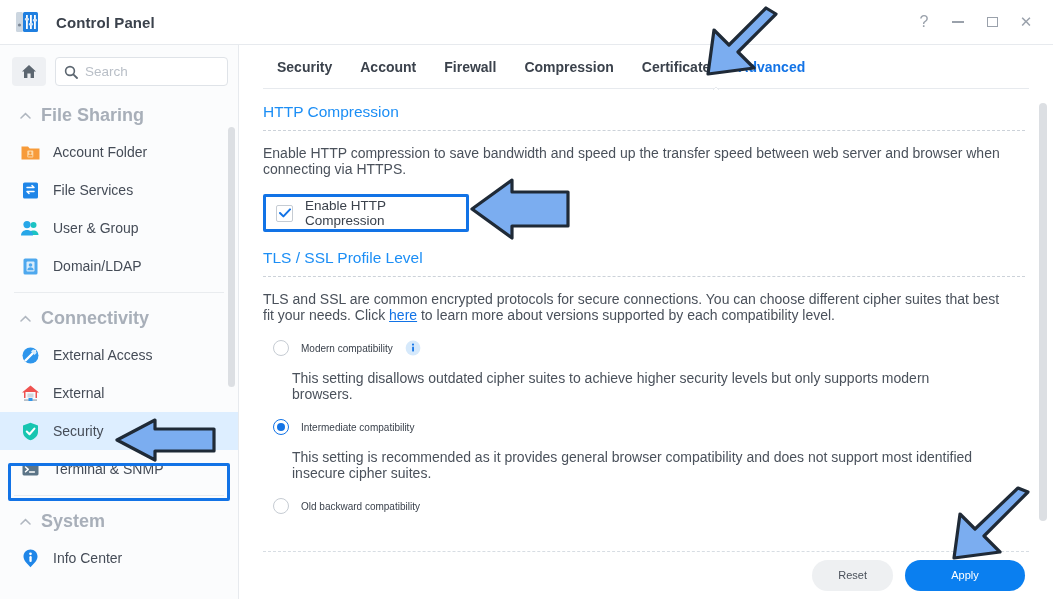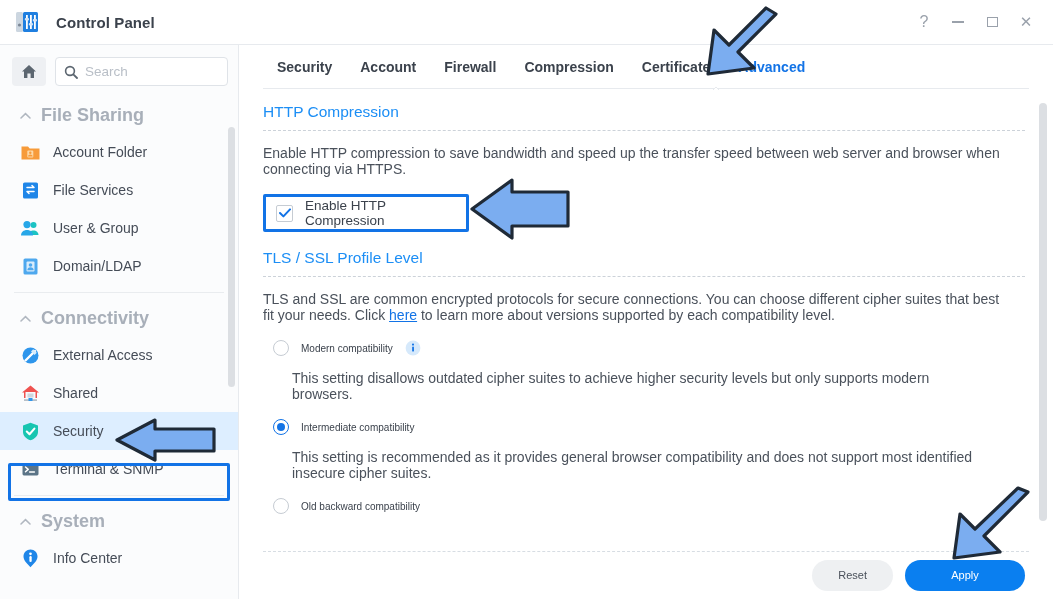--- a/index.html
+++ b/index.html
@@ -279,21 +279,21 @@
       <div class="nav-item">
         <span class="ico">
           <svg viewBox="0 0 21 21" width="21" height="21">
             <path d="M10.5 2.5 L19 9.5 L17 9.5 L17 15 L4 15 L4 9.5 L2 9.5 Z" fill="#ef5350"></path>
             <rect x="5.5" y="9" width="10" height="6" fill="#f7f9fb"></rect>
             <rect x="7.5" y="10.5" width="6" height="4" fill="#cfd6dd"></rect>
             <rect x="4" y="16.2" width="13" height="1.8" fill="#b8c0c8"></rect>
             <rect x="8.5" y="15" width="4" height="3" fill="#2e96ec"></rect>
           </svg>
         </span>
-        <span>Shared</span>
+        <span>External</span>
       </div>
 
       <div class="nav-item selected">
         <span class="ico">
           <svg viewBox="0 0 21 21" width="21" height="21">
             <path d="M10.5 1.8 L18 4.6 v6.2 c0 4.2-3.2 7.2-7.5 8.5 C6.2 18 3 15 3 10.8 V4.6 Z" fill="#17c5b1"></path>
             <path d="M6.8 10.6 L9.5 13.2 L14.4 7.6" fill="none" stroke="#fff" stroke-width="2.1" stroke-linecap="round" stroke-linejoin="round"></path>
           </svg>
         </span>
         <span>Security</span>

